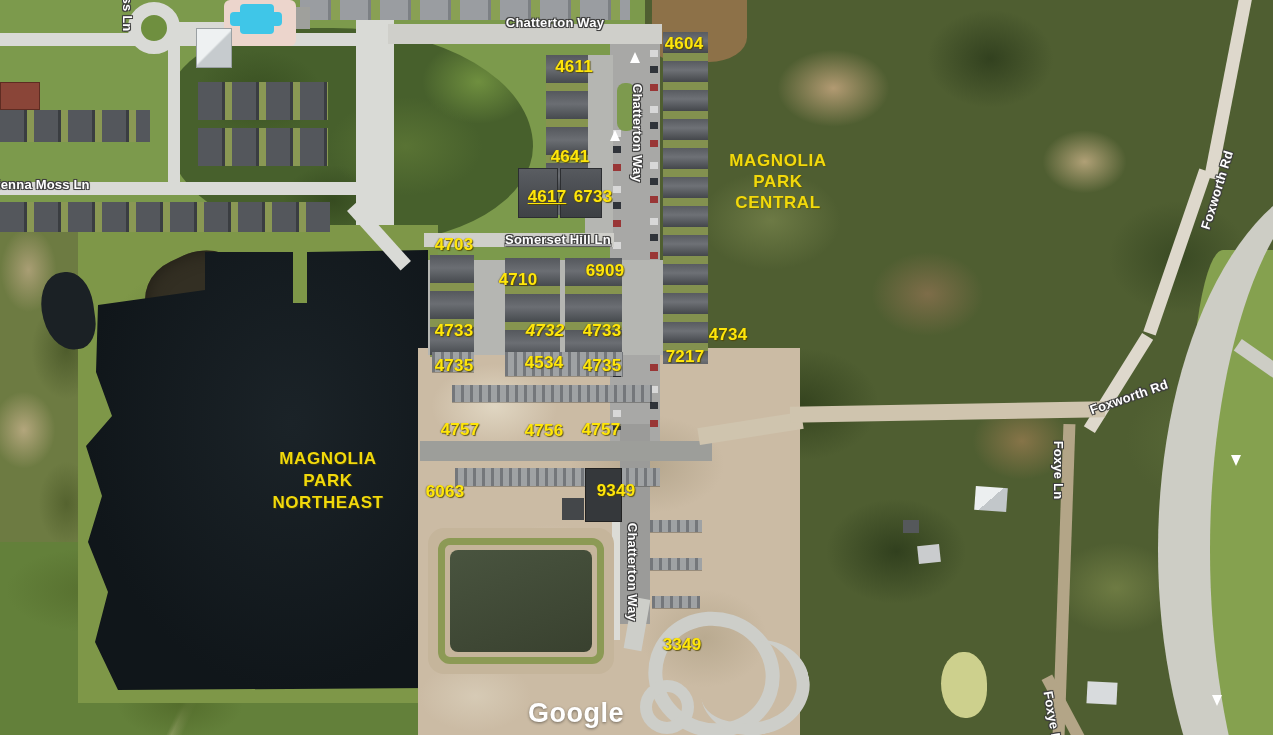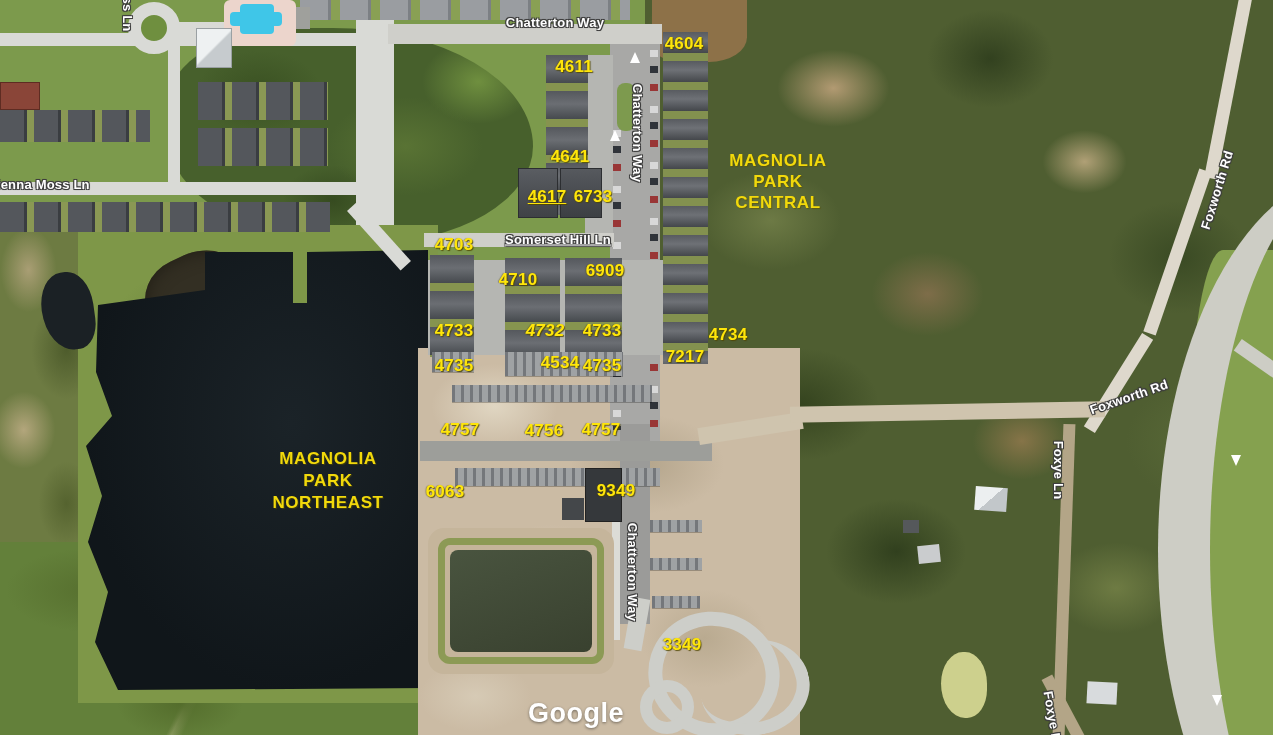--- a/index.html
+++ b/index.html
@@ -168,21 +168,21 @@
   <div class="lbl addr" style="left:547px;top:197px;text-decoration:underline;">4617</div>
   <div class="lbl addr" style="left:593px;top:197px;">6733</div>
   <div class="lbl addr" style="left:454px;top:245px;">4703</div>
   <div class="lbl addr" style="left:518px;top:272px;margin-top:8px;">4710</div>
   <div class="lbl addr" style="left:605px;top:271px;">6909</div>
   <div class="lbl addr" style="left:454px;top:331px;">4733</div>
   <div class="lbl addr" style="left:545px;top:331px;font-style:italic;">4732</div>
   <div class="lbl addr" style="left:602px;top:331px;">4733</div>
   <div class="lbl addr" style="left:685px;top:335px;margin-left:43px;">4734</div>
   <div class="lbl addr" style="left:454px;top:366px;">4735</div>
-  <div class="lbl addr" style="left:544px;top:363px;margin-left:16px;">4534</div>
+  <div class="lbl addr" style="left:544px;top:363px;">4534</div>
   <div class="lbl addr" style="left:602px;top:366px;">4735</div>
   <div class="lbl addr" style="left:685px;top:357px;">7217</div>
   <div class="lbl addr" style="left:460px;top:430px;">4757</div>
   <div class="lbl addr" style="left:544px;top:431px;text-align:center;">4756</div>
   <div class="lbl addr" style="left:601px;top:430px;">4757</div>
   <div class="lbl addr" style="left:445px;top:492px;">6063</div>
   <div class="lbl addr" style="left:616px;top:491px;">9349</div>
   <div class="lbl addr" style="left:682px;top:645px;">3349</div>
 
   <div class="glogo" style="left:576px;top:713px;">Google</div>

